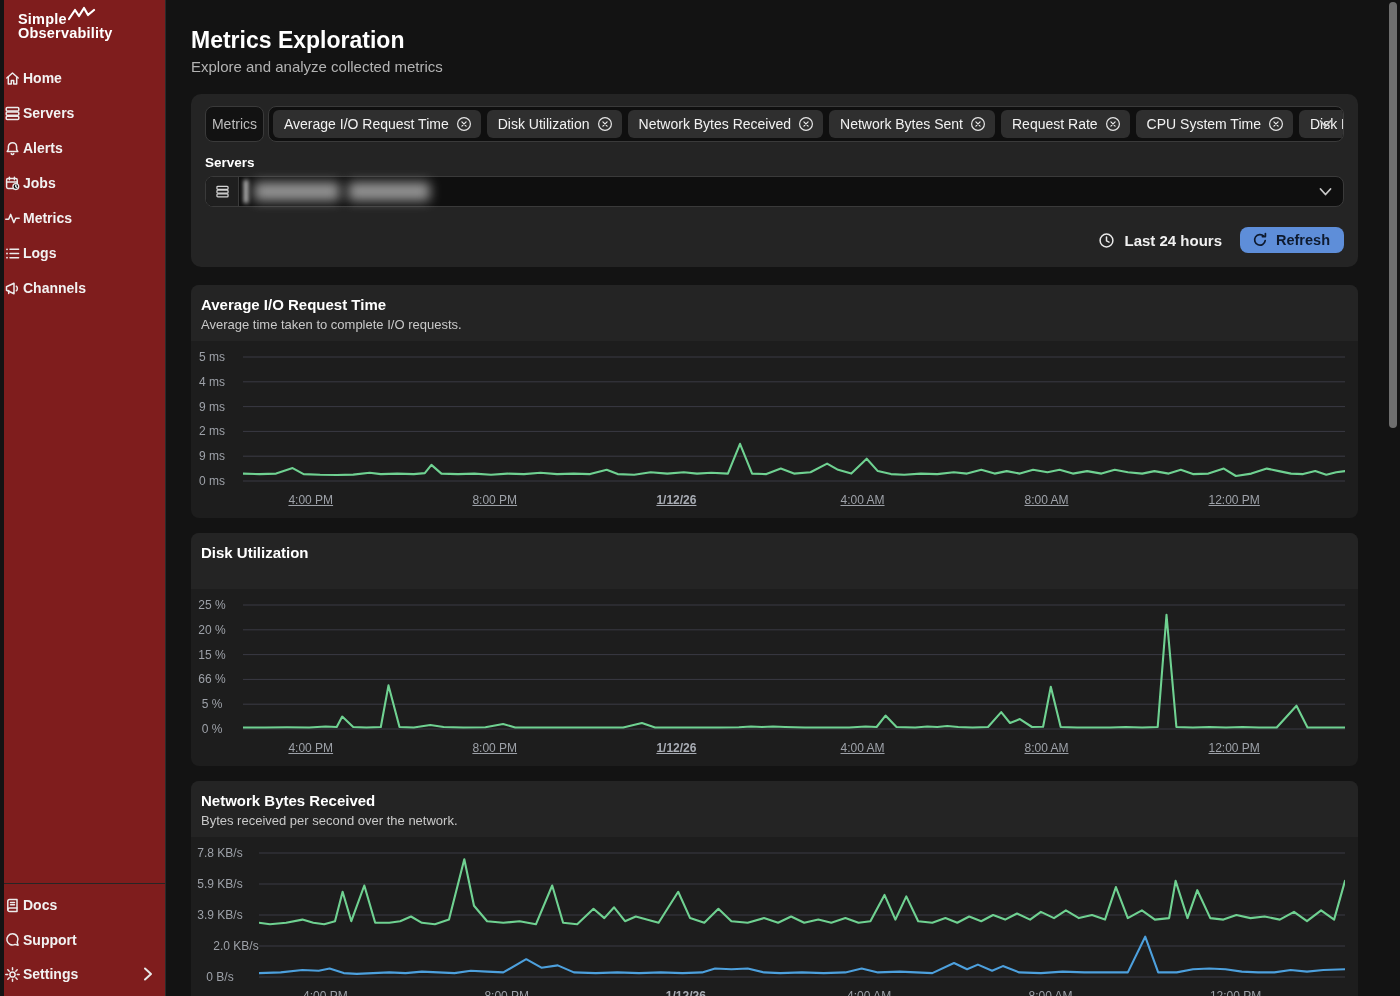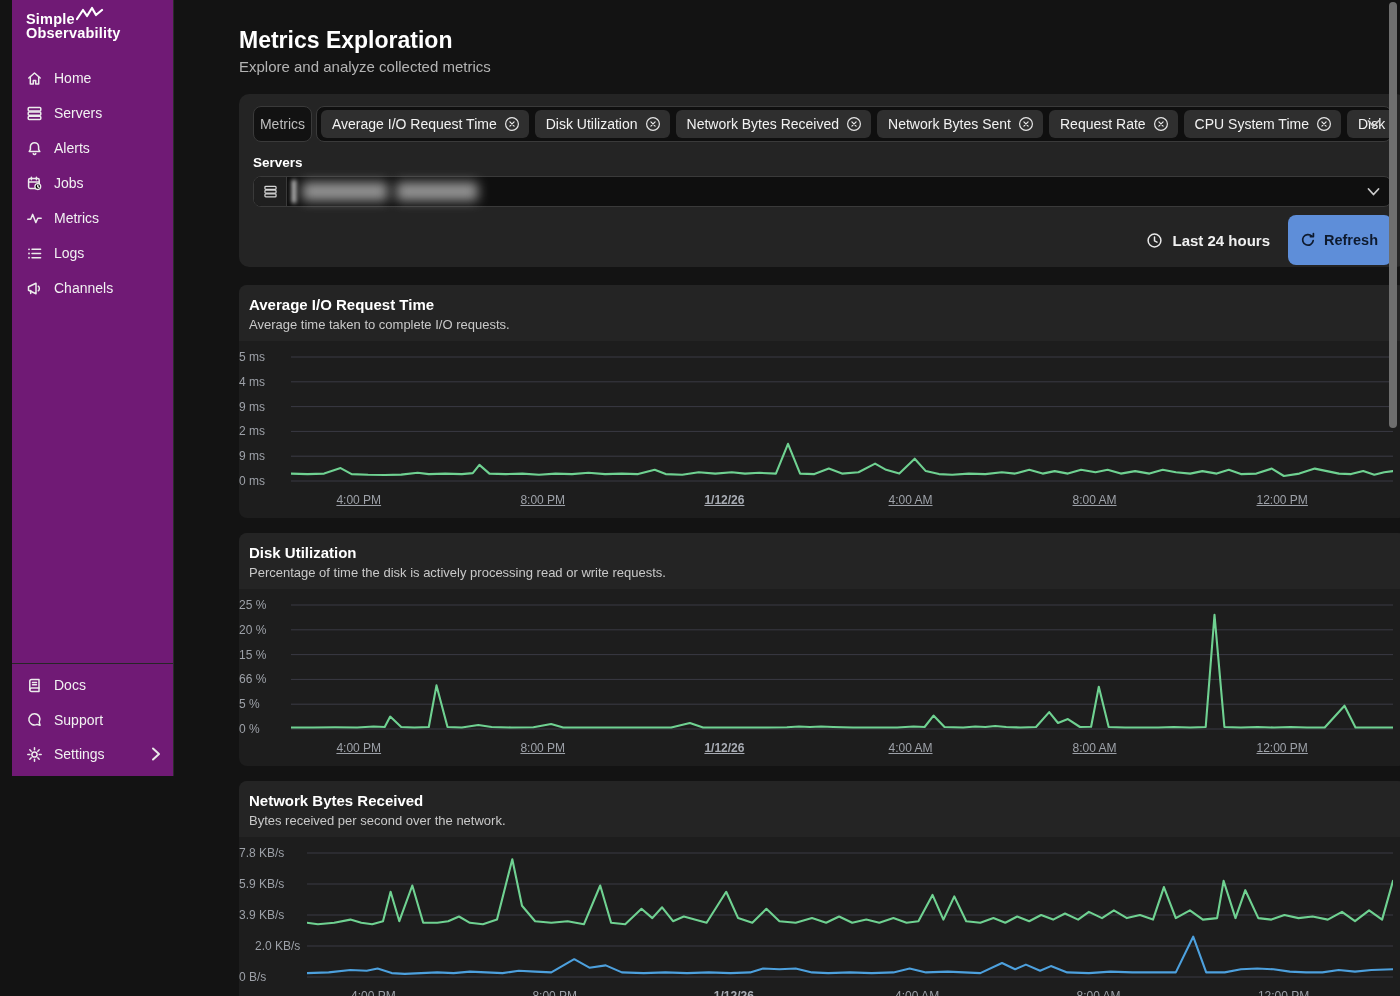--- a/index.html
+++ b/index.html
@@ -1,39 +1,39 @@
 <!DOCTYPE html>
 <html><head>
 <meta charset="utf-8">
 <style>
   * { margin:0; padding:0; box-sizing:border-box; }
   html,body { width:1400px; height:996px; overflow:hidden; background:#131313;
     font-family:"Liberation Sans", sans-serif; -webkit-font-smoothing:antialiased; }
   .app { position:relative; width:1400px; height:996px; overflow:hidden; }
 
   
-  .sidebar { position:absolute; left:12px; top:0; width:162px; height:776px;
-    background:#701a75; border-right:1px solid #2b2b2b; }
+  .sidebar { position:absolute; left:4px; top:0; width:162px; height:996px;
+    background:#7f1d1d; border-right:1px solid #2b2b2b; }
   .logo { position:absolute; left:14px; top:12px; color:#fff; font-weight:800;
     font-size:14.5px; line-height:14px; letter-spacing:.2px; }
   .logo .l1 { position:relative; }
   .logo svg.zig { position:absolute; left:50px; top:-6px; }
   nav.main-nav { position:absolute; left:0; top:66px; width:100%; }
-  .nav-item { position:relative; height:24px; margin:0 0 11px 0; padding-left:14px;
-    display:flex; align-items:center; gap:11px; color:#f2f2f2; font-size:14px;
-    font-weight:400; cursor:pointer; }
+  .nav-item { position:relative; height:24px; margin:0 0 11px 0; 
+    display:flex; align-items:center; gap:2px; color:#f2f2f2; font-size:14px;
+    font-weight:700; cursor:pointer; }
   .nav-item .ic { width:17px; height:17px; display:flex; align-items:center; color:#ececec; }
   .sidebar-footer { position:absolute; left:0; bottom:0; width:100%; border-top:1px solid #262626;
     padding-top:9px; padding-bottom:10px; }
   .sidebar-footer .nav-item { margin-bottom:10.5px; }
   .sidebar-footer .nav-item:last-child { margin-bottom:0; }
   .nav-item .chev-r { position:absolute; right:12px; color:#e9e9e9; display:flex; }
 
   
-  .main { position:absolute; left:163px; top:0; right:0; bottom:0;margin-left:48px; }
+  .main { position:absolute; left:163px; top:0; right:0; bottom:0; }
   .page-title { position:absolute; left:28px; top:27px; color:#fff; font-size:23px; font-weight:700; }
   .page-subtitle { position:absolute; left:28px; top:58px; color:#b3b3b3; font-size:15px; }
 
   
   .filter-panel { position:absolute; left:28px; top:94px; width:1167px; height:173px;
     background:#242424; border-radius:10px; }
   .chips-bar { position:absolute; left:14px; top:12px; width:1139px; height:36px; display:flex; gap:4px; }
   .chips-label-box { width:59px; height:36px; background:#121212; border:1px solid #3a3a3a;
     border-radius:8px; display:flex; align-items:center; justify-content:center;
     color:#bdbdbd; font-size:14px; flex:none; }
@@ -55,33 +55,33 @@
     filter:blur(6px); opacity:.85; height:19px; }
   .blur-edge { position:absolute; left:38px; top:3px; width:4px; height:23px;
     background:#e8e8e8; filter:blur(2px); opacity:.9; }
   .b1 { left:48px; width:86px; }
   .b2 { left:142px; width:82px; }
   .controls-row { position:absolute; right:14px; top:129px; height:34px; display:flex;
     align-items:center; gap:18px; }
   .time-range { display:flex; align-items:center; gap:9px; color:#f0f0f0; font-size:15px;
     font-weight:600; cursor:pointer; }
   .time-range .ic { display:flex; color:#e8e8e8; }
-  .refresh-btn { height:50px; padding:0 14px 0 12px; background:#5e8ed9; border:none;
+  .refresh-btn { height:26px; padding:0 14px 0 12px; background:#5e8ed9; border:none;
     border-radius:8px; display:flex; align-items:center; gap:8px; color:#0e1a2e;
     font-size:14.5px; font-weight:700; font-family:"Liberation Sans", sans-serif; cursor:pointer; }
   .refresh-btn .ic { display:flex; }
 
   
   .panel { position:absolute; left:28px; width:1167px; height:233px; border-radius:8px;
     background:#1d1d1d; overflow:hidden; }
   .panel-head { position:absolute; left:0; top:0; width:100%; height:56px; background:#242424; }
   .p-title { position:absolute; left:10px; top:11px; color:#fff; font-size:15px; font-weight:700; }
   .p-sub { position:absolute; left:10px; top:32px; color:#c9c9c9; font-size:13px; }
   .chart { position:absolute; left:0; top:56px; right:0; bottom:0; }
-  .ylab { position:absolute; text-align:left; color:#9da1a8; font-size:12px; }
+  .ylab { position:absolute; text-align:center; color:#9da1a8; font-size:12px; }
   .xlab { position:absolute; width:90px; color:#9da1a8; font-size:12px;text-decoration:underline; }
   .xlab.bold { font-weight:700; color:#a8acb4; }
 
   
   .scroll-thumb { position:absolute; left:1389px; top:2px; width:8px; height:426px;
     background:#6e6e6e; border-radius:4px; cursor:pointer; }
 </style>
 </head>
 <body>
 
@@ -336,21 +336,20 @@
           <div class="xlab bold" style="left:465.4px;top:152px">1/12/26</div>
           <div class="xlab" style="left:649.5px;top:152px">4:00 AM</div>
           <div class="xlab" style="left:833.5px;top:152px">8:00 AM</div>
           <div class="xlab" style="left:1017.5px;top:152px">12:00 PM</div>
         </div>
     </section>
 
     <section class="panel" style="top:533px">
       <div class="panel-head">
         <div class="p-title">Disk Utilization</div>
-        <div class="p-sub">Percentage of time the disk is actively processing read or write requests.</div>
       </div>
       <div class="chart">
           <svg width="1102" height="140" style="position:absolute;left:52px;top:8px">
             <line x1="0" y1="8.0" x2="1102" y2="8.0" stroke="#3a3a44" stroke-width="1"></line>
             <line x1="0" y1="32.8" x2="1102" y2="32.8" stroke="#3a3a44" stroke-width="1"></line>
             <line x1="0" y1="57.6" x2="1102" y2="57.6" stroke="#3a3a44" stroke-width="1"></line>
             <line x1="0" y1="82.4" x2="1102" y2="82.4" stroke="#3a3a44" stroke-width="1"></line>
             <line x1="0" y1="107.2" x2="1102" y2="107.2" stroke="#3a3a44" stroke-width="1"></line>
             <line x1="0" y1="132.0" x2="1102" y2="132.0" stroke="#3a3a44" stroke-width="1"></line>
             <polyline points="0.0,130.5 22.0,130.5 44.1,130.3 66.1,130.5 82.6,129.5 93.7,130.0 99.2,119.6 110.2,130.0 123.4,130.5 137.8,130.0 145.5,88.4 156.5,130.0 170.8,130.5 187.3,128.0 200.6,130.0 220.4,130.5 242.4,130.3 260.1,127.0 272.2,130.5 292.0,130.5 314.1,130.5 336.1,130.5 358.2,130.5 380.2,130.5 398.9,126.0 412.1,130.5 432.0,130.5 454.0,130.5 476.1,130.5 495.9,130.3 508.0,129.5 519.0,130.0 530.1,129.5 542.2,130.0 562.0,130.5 584.1,130.5 606.1,130.5 622.6,129.5 633.6,130.0 642.5,118.6 653.5,130.0 672.2,130.5 684.3,129.5 694.3,130.0 704.2,129.0 715.2,130.0 729.5,130.5 745.0,130.0 758.2,115.1 767.0,126.0 776.9,122.1 789.0,130.0 800.1,129.8 807.8,89.8 817.7,130.0 834.2,130.5 850.7,130.5 867.3,130.5 882.7,130.0 899.2,130.5 914.7,130.0 923.5,17.9 933.4,130.0 949.9,130.5 966.5,130.0 983.0,130.5 999.5,130.0 1016.0,130.5 1033.7,130.5 1053.5,108.7 1064.5,130.5 1082.2,130.5 1102.0,130.5" fill="none" stroke="#6fd191" stroke-width="2.1" stroke-linejoin="round" stroke-linecap="round"></polyline>

